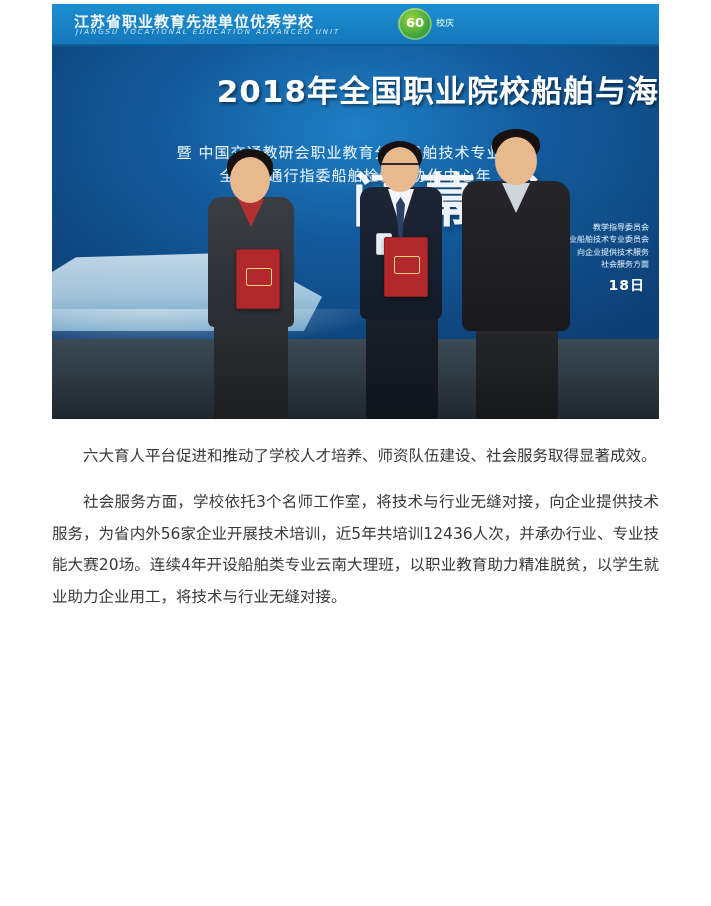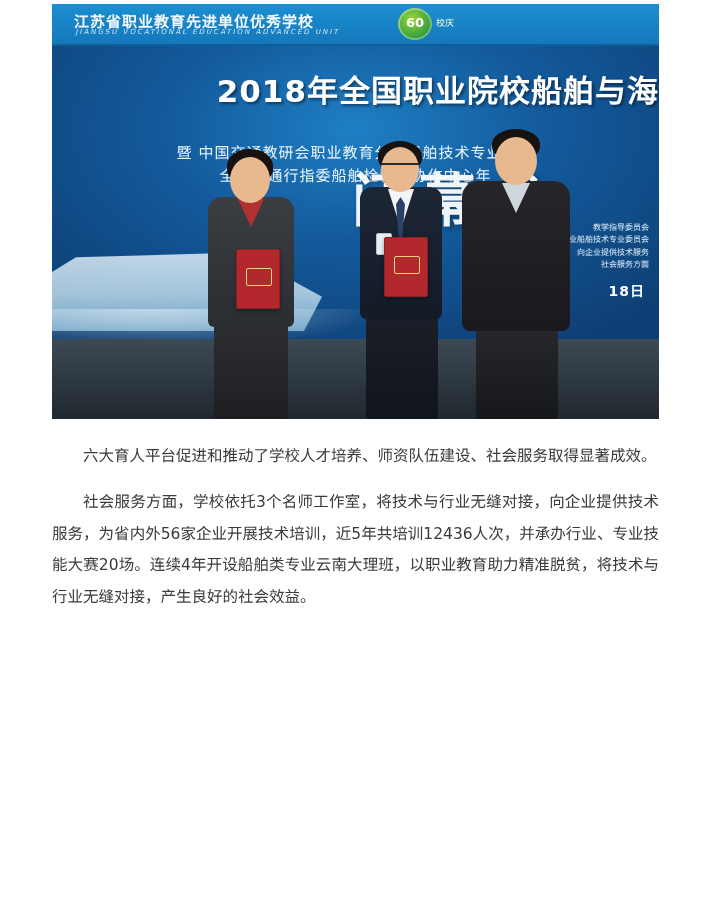--- a/index.html
+++ b/index.html
@@ -162,21 +162,21 @@
     text-align: right;
     color: #dff0fb;
     font-size: 8px;
     line-height: 1.55;
     white-space: nowrap;
     margin-left: 22px;
   }
   .screen-date {
     position: absolute;
     right: 14px;
-    top: 276px;
+    top: 270px;
     color: #ffffff;
     font-size: 14px;
     font-weight: bold;
     letter-spacing: 1px;
     text-align: center;
   }
 
   
   .ship {
     position: absolute;
@@ -399,16 +399,16 @@
         <div class="body shirt"></div>
         <div class="hair"></div>
         <div class="head"></div>
       </div>
 
     </div>
   </div>
 
   <div class="article">
     <p>六大育人平台促进和推动了学校人才培养、师资队伍建设、社会服务取得显著成效。</p>
-    <p>社会服务方面，学校依托3个名师工作室，将技术与行业无缝对接，向企业提供技术服务，为省内外56家企业开展技术培训，近5年共培训12436人次，并承办行业、专业技能大赛20场。连续4年开设船舶类专业云南大理班，以职业教育助力精准脱贫，将技术与行业无缝对接，产生良好的社会效益。</p>
+    <p>社会服务方面，学校依托3个名师工作室，将技术与行业无缝对接，向企业提供技术服务，为省内外56家企业开展技术培训，近5年共培训12436人次，并承办行业、专业技能大赛20场。连续4年开设船舶类专业云南大理班，以职业教育助力精准脱贫，以学生就业助力企业用工，将技术与行业无缝对接。</p>
   </div>
 
 </div>
 
 </body></html>

